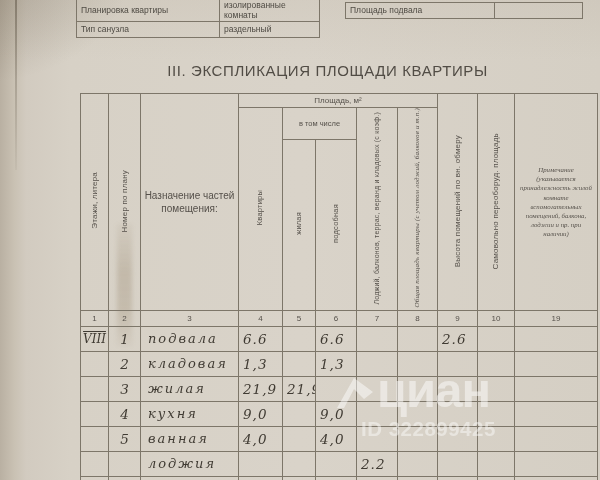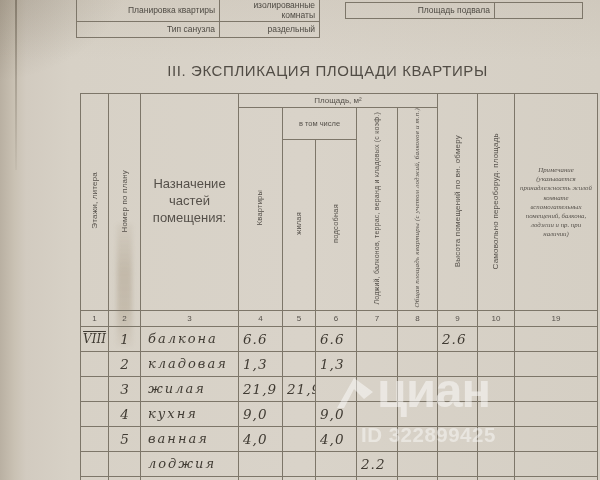--- a/index.html
+++ b/index.html
@@ -33,40 +33,40 @@
   
   .meta{position:absolute;font-size:8.5px;line-height:1.12;color:#4e4a43;}
   .meta td{padding:1px 4px;}
   .meta-left{left:76px;top:0;}
   .meta-left table{width:244px;}
   .meta-left tr td:first-child{width:134px;}
   .meta-left tr:first-child td{border-top:none;}
   .meta-right{left:345px;top:2px;}
   .meta-right table{width:238px;border-radius:18px;}
   .meta-right tr td:first-child{width:140px;}
-  .meta tr{height:20px;text-align:right;}
+  .meta tr{height:20px;}
   .meta tr:last-child{height:16px;padding-left:40px;}
 
   
   .sec-title{
     position:absolute;top:62px;left:55px;right:0;text-align:center;
     font-size:15px;letter-spacing:0.6px;color:#514c45;
   }
 
   
   .ex-wrap{position:absolute;left:80px;top:93px;}
   .ex{width:517px;font-size:7.5px;color:#55504a;}
   .ex th{text-align:center;}
   .vt{
     writing-mode:vertical-rl;transform:rotate(180deg);
     display:inline-block;line-height:1.15;max-height:100%;
     letter-spacing:0.2px;
   }
   .it{font-style:italic;font-family:"Liberation Serif", serif;}
-  .hdr-purpose{font-size:13px;line-height:1.3;}
+  .hdr-purpose{font-size:10px;line-height:1.3;}
   .hdr-group{height:14px;font-size:8px;}
   .hdr-incl{height:15px;font-size:7.5px;}
   .hdr-deep{height:81px;}
   .note-cell{font-size:6.8px;line-height:1.35;padding:2px 3px;}
   .numrow td{height:15px;font-size:8px;text-align:center;color:#55504a;}
 
   
   .ex tbody tr{height:25px;}
   .ex tbody td{
     font-family:"DejaVu Serif", serif;font-style:italic;
@@ -82,21 +82,21 @@
   
   .watermark{position:absolute;left:335px;top:366px;width:260px;pointer-events:none;}
   .wm-row{display:flex;align-items:flex-end;}
   .wm-logo-text{
     font-size:49px;font-weight:bold;line-height:1;
     color:rgba(255,255,255,0.48);letter-spacing:-1px;
     font-family:"Liberation Sans", sans-serif;
   }
   .wm-icon{margin-right:2px;opacity:0.48;}
   .wm-id{
-    margin-top:8px;padding-left:26px;
+    margin-top:2px;padding-left:26px;
     font-size:20.5px;font-weight:bold;letter-spacing:0.5px;
     color:rgba(255,255,255,0.44);
   }
 </style>
 </head>
 <body>
 
 <div class="page">
 
   <div class="page-edge-line"></div>
@@ -176,21 +176,21 @@
           <td>8</td>
           <td>9</td>
           <td>10</td>
           <td>19</td>
         </tr>
       </thead>
       <tbody>
           <tr>
             <td class="hw-floor">VIII</td>
             <td class="hw-num">1</td>
-            <td class="hw-name">балкона</td>
+            <td class="hw-name">подвала</td>
             <td class="hw-total">6.6</td>
             <td class="hw-living"></td>
             <td class="hw-auxiliary">6.6</td>
             <td class="hw-loggia"></td>
             <td class="hw-overall"></td>
             <td class="hw-height">2.6</td>
             <td class="hw-unauth"></td>
             <td class="hw-note"></td>
           </tr>
           <tr>

